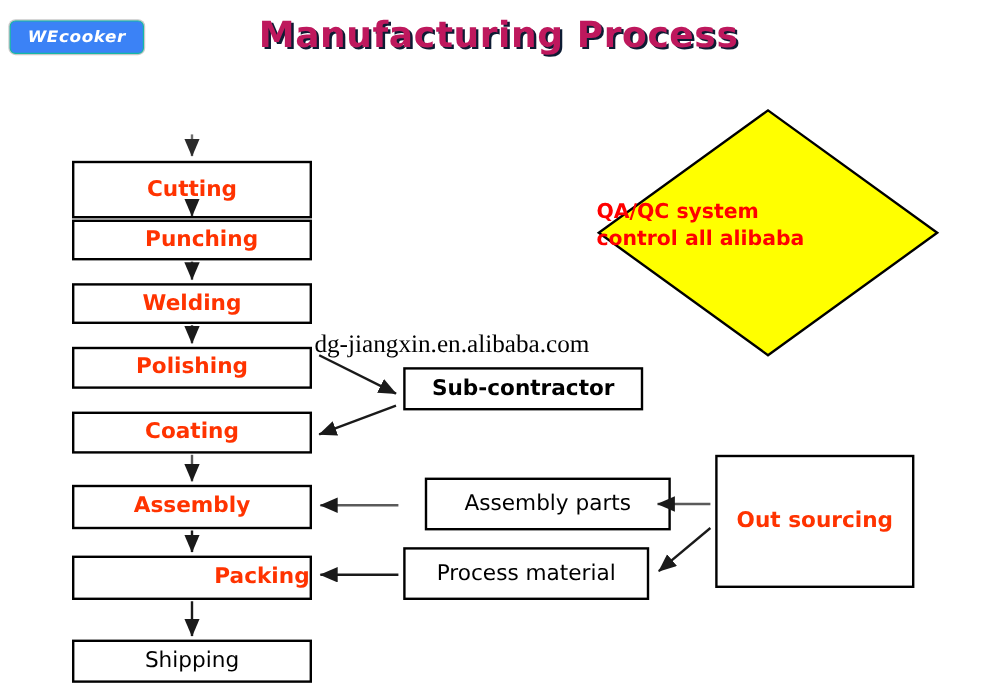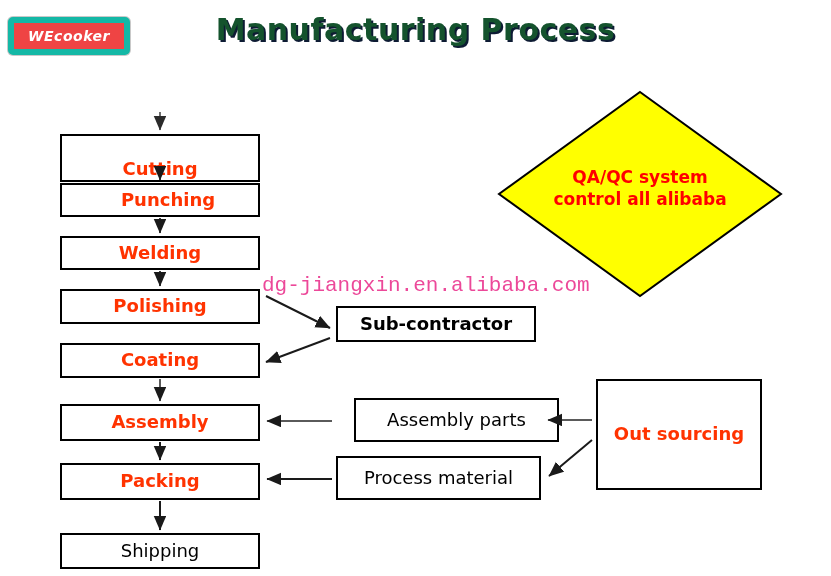--- a/index.html
+++ b/index.html
@@ -19,22 +19,22 @@
     overflow: hidden;
   }
 
   
   #logo {
     position: absolute;
     left: 8px;
     top: 17px;
     width: 110px;
     height: 26px;
-    background: #ef4444;
-    border: 6px solid #14b8a6;
+    background: #3b82f6;
+    border: 1px solid #14b8a6;
     border-radius: 5px;
     box-shadow: 0 0 0 1px #c9c9c9;
     display: flex;
     align-items: center;
     justify-content: center;
   }
   #logo-text {
     color: #ffffff;
     font-family: "DejaVu Sans", sans-serif;
     font-size: 14px;
@@ -47,21 +47,21 @@
   
   #title {
     position: absolute;
     left: 0;
     top: 12px;
     width: 831px;
     text-align: center;
     font-family: "DejaVu Sans", sans-serif;
     font-size: 30px;
     font-weight: bold;
-    color: #14532d;
+    color: #be185d;
     text-shadow: 2px 2px 0 #0d1b33;
     letter-spacing: 0.5px;
   }
 
   
   .box {
     position: absolute;
     box-sizing: border-box;
     border: 2px solid #000000;
     background: #ffffff;
@@ -104,37 +104,36 @@
   }
   #qaqc-shape {
     position: absolute;
     inset: 0;
   }
   #qaqc-text {
     position: absolute;
     left: 0;
     top: 76px;
     width: 286px;
-    text-align: center;
     color: #ff0000;
     font-weight: bold;
     font-size: 17px;
     font-family: "DejaVu Sans", sans-serif;
     line-height: 1.3;
     pointer-events: none;
   }
 
   
   #watermark {
     position: absolute;
     left: 262px;
     top: 274px;
-    color: #ec4899;
+    color: #000000;
     font-size: 21px;
-    font-family: Liberation Mono, monospace;
+    font-family: Liberation Serif, serif;
     font-weight: normal;
     letter-spacing: 0px;
     white-space: nowrap;
   }
 
   
   #arrows {
     position: absolute;
     left: 0;
     top: 0;
@@ -150,21 +149,21 @@
 
   <div id="logo">
     <span id="logo-text">WEcooker</span>
   </div>
 
   <div id="title">Manufacturing Process</div>
 
   <div id="watermark">dg-jiangxin.en.alibaba.com</div>
 
 
-  <div class="box" style="left:60px;  top:134px; width:200px; height:48px;align-items:flex-end;">
+  <div class="box" style="left:60px;  top:134px; width:200px; height:48px;">
     <span class="box-label t-red-bold">Cutting</span>
   </div>
 
   <div class="box" style="left:60px;  top:183px; width:200px; height:34px;padding-left:16px;">
     <span class="box-label t-red-bold">Punching</span>
   </div>
 
   <div class="box" style="left:60px;  top:236px; width:200px; height:34px;">
     <span class="box-label t-red-bold">Welding</span>
   </div>
@@ -174,21 +173,21 @@
   </div>
 
   <div class="box" style="left:60px;  top:343px; width:200px; height:35px;">
     <span class="box-label t-red-bold">Coating</span>
   </div>
 
   <div class="box" style="left:60px;  top:404px; width:200px; height:37px;">
     <span class="box-label t-red-bold">Assembly</span>
   </div>
 
-  <div class="box" style="left:60px;  top:463px; width:200px; height:37px;">
+  <div class="box" style="left:60px;  top:463px; width:200px; height:37px;text-align:right;">
     <span class="box-label t-red-bold">Packing</span>
   </div>
 
   <div class="box" style="left:60px;  top:533px; width:200px; height:36px;">
     <span class="box-label t-black-reg">Shipping</span>
   </div>
 
   <div class="box" style="left:336px; top:306px; width:200px; height:36px;">
     <span class="box-label t-black-bold">Sub-contractor</span>
   </div>

